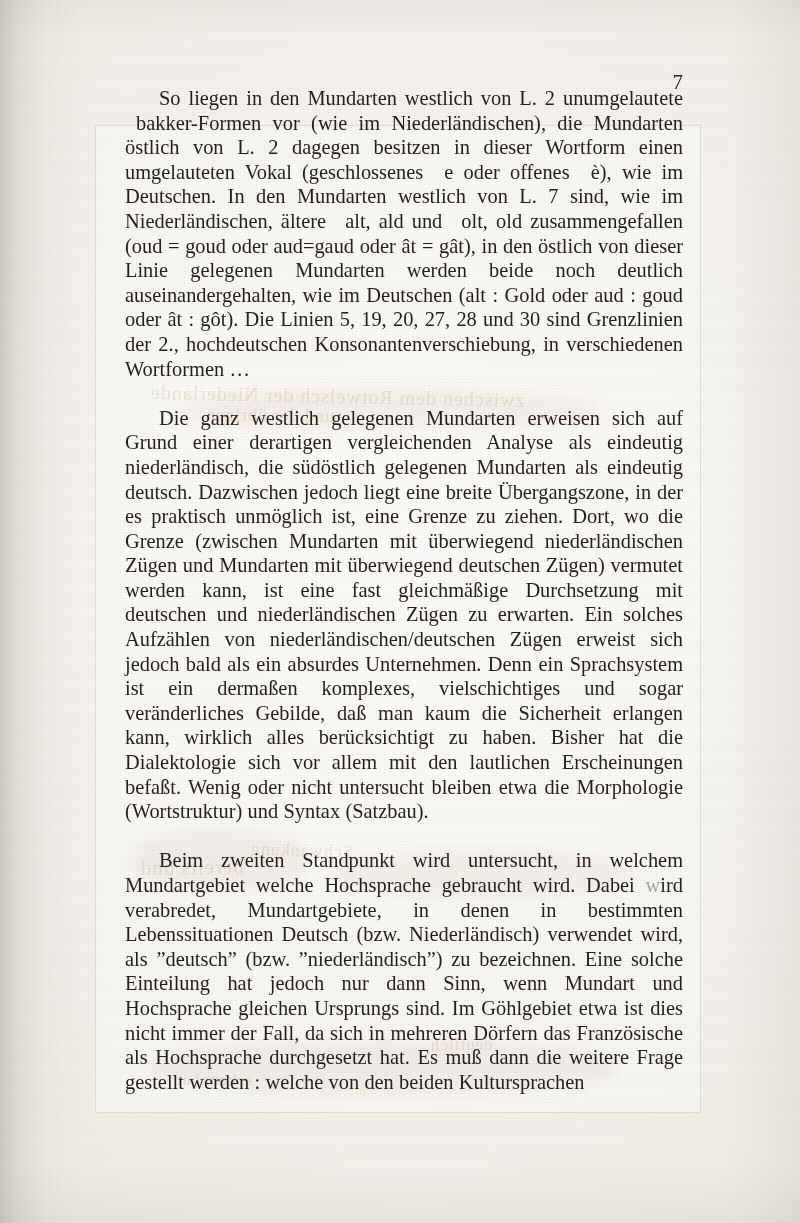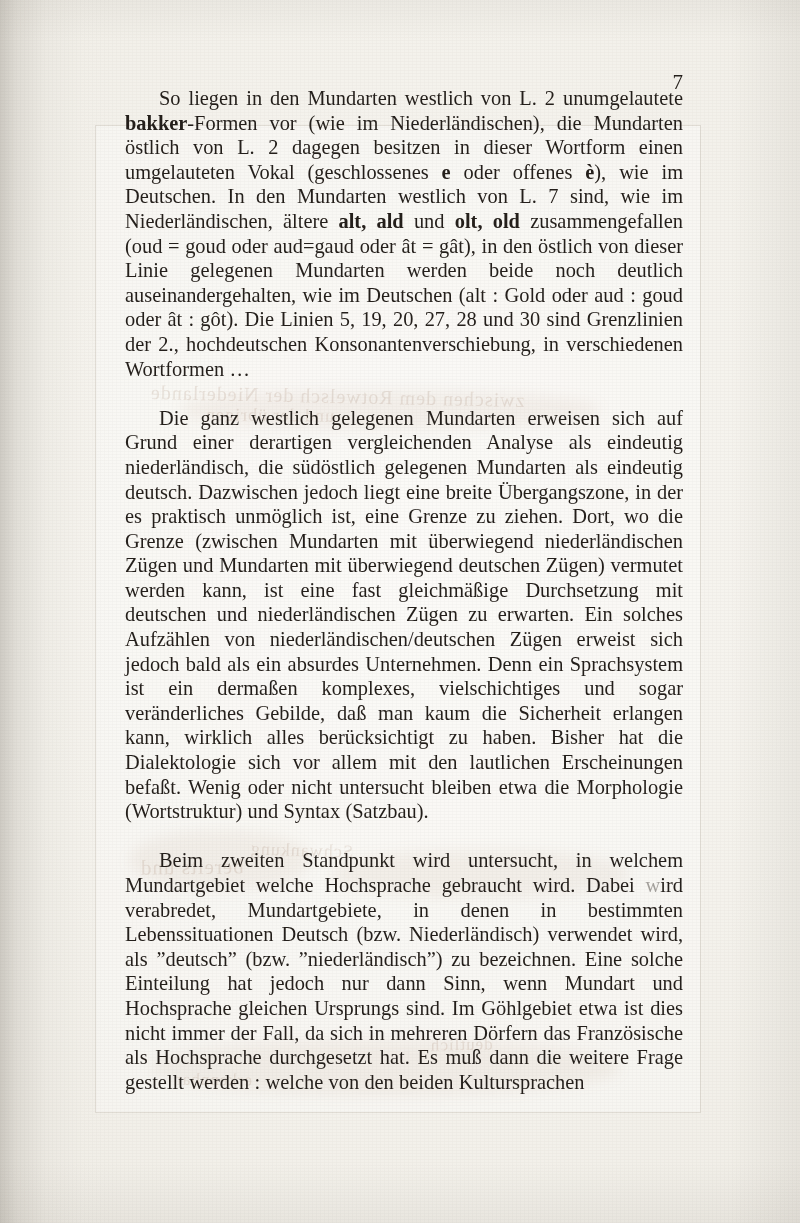--- a/index.html
+++ b/index.html
@@ -129,21 +129,21 @@
     text-justify: inter-word;
     color: #231e1a;
     hyphens: none;
     word-spacing: 0.2px;
   }
 
   p.para + p.para { margin-top: 24.6px; }
 
   .indent { display: inline-block; width: 34px; }
 
-  b, strong { font-weight: bold; }
+  b, strong { font-weight: normal; margin-left: 11px; }
 
   
   .faded {
     color: rgba(35,30,26,0.40);
   }
 
   
   .grain {
     position: absolute;
     inset: 0;

